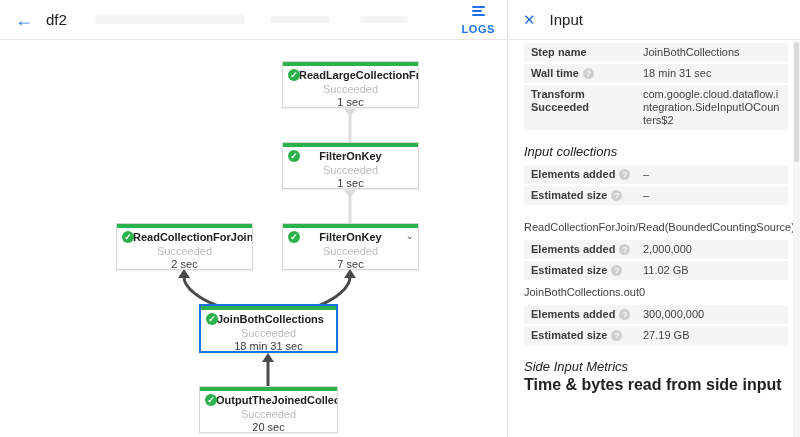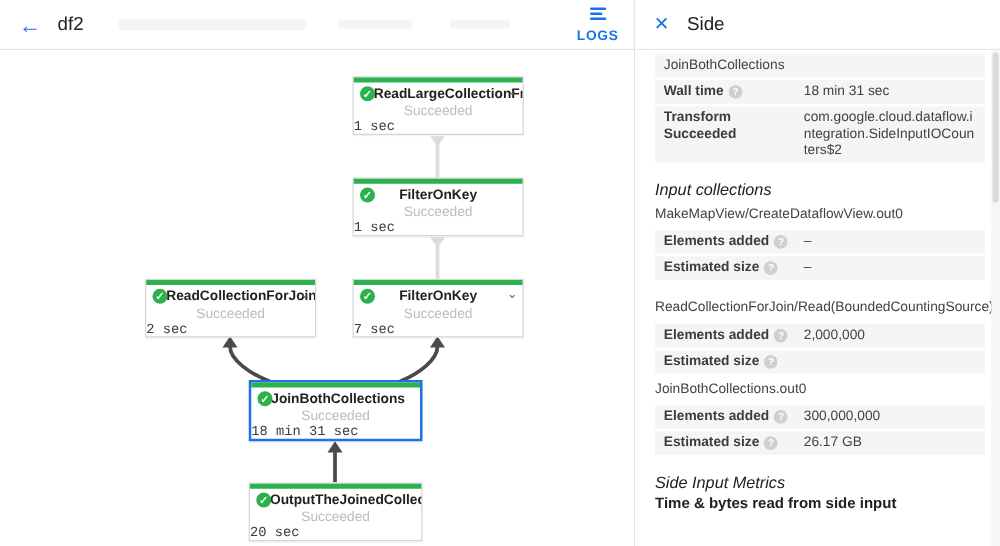--- a/index.html
+++ b/index.html
@@ -31,21 +31,21 @@
   .gbar { height:4px; background:#2bb24c; }
   .ntitle { position:relative; height:15px; margin-top:2px; text-align:center;
     font-size:11px; font-weight:bold; color:#212121; line-height:15px;
     white-space:nowrap; overflow:hidden; padding:0 16px; }
   .check { position:absolute; left:5px; top:1px; width:12px; height:12px;
     border-radius:50%; background:#2bb24c; color:#fff; font-size:9px;
     line-height:12px; text-align:center; font-weight:bold; }
   .chev { position:absolute; right:4px; top:-2px; color:#616161; font-size:10px;
     font-weight:normal; cursor:pointer; }
   .nstatus { text-align:center; font-size:11px; color:#bdbdbd; line-height:13px; }
-  .ntime { text-align:left; font-size:11px; color:#3c3c3c; line-height:13px;font-family:Liberation Mono, monospace; }
+  .ntime { text-align:center; font-size:11px; color:#3c3c3c; line-height:13px; }
   .node.selected { border:2px solid #1a73e8; }
   .node.selected .gbar { height:4px; }
 
   .node-a { left:282px; top:21px; }
   .node-b { left:282px; top:102px; }
   .node-c { left:116px; top:183px; }
   .node-d { left:282px; top:183px; }
   .node-e { left:199px; top:264px; width:139px; height:49px; }
   .node-f { left:199px; top:346px; width:139px; }
 
@@ -67,21 +67,21 @@
     line-height:13px; display:flex; align-items:center; gap:4px; }
   .kv .v { flex:1; font-size:11px; color:#424242; line-height:13px; word-break:break-all; }
   .help { display:inline-block; flex:none; width:11px; height:11px; border-radius:50%;
     background:#cfcfcf; color:#fff; font-size:8px; font-weight:bold; line-height:11px;
     text-align:center; cursor:pointer; }
 
   .section-h { font-size:13px; color:#212121; margin:14px 0 6px 0;font-style:italic; }
   .coll-name { font-size:11px; color:#424242; margin:6px 0 6px 0; line-height:13px; }
   .coll-gap { margin-top:16px; }
 
-  .sim-sub { font-size:12px; font-weight:bold; color:#212121; margin:2px 0 6px 0; }
+  .sim-sub { font-size:16px; font-weight:bold; color:#212121; margin:2px 0 6px 0; }
 </style>
 </head>
 <body>
 
 <div class="app">
 
   <div class="left-panel">
     <div class="toolbar">
       <button class="back-btn">←</button>
       <span class="job-title">df2</span>
@@ -157,43 +157,43 @@
         <div class="ntitle"><span class="check">✓</span><span>OutputTheJoinedCollec...</span></div>
         <div class="nstatus">Succeeded</div>
         <div class="ntime">20 sec</div>
       </div>
     </div>
   </div>
 
   <div class="right-panel">
     <div class="panel-header">
       <button class="close-btn">✕</button>
-      <span class="panel-title">Side</span>
+      <span class="panel-title">Input</span>
     </div>
 
     <div class="panel-body">
 
       <div class="kv">
+        <span class="k">Step name</span>
         <span class="v">JoinBothCollections</span>
       </div>
       <div class="kv">
         <span class="k">
             <span>Wall time</span>
             <span class="help">?</span>
           </span>
         <span class="v">18 min 31 sec</span>
       </div>
       <div class="kv">
         <span class="k">Transform Succeeded</span>
         <span class="v">com.google.cloud.dataflow.integration.SideInputIOCounters$2</span>
       </div>
 
       <div class="section-h">Input collections</div>
 
-      <div class="coll-name">MakeMapView/CreateDataflowView.out0</div>
       <div class="kv">
         <span class="k">
             <span>Elements added</span>
             <span class="help">?</span>
           </span>
         <span class="v">–</span>
       </div>
       <div class="kv">
         <span class="k">
             <span>Estimated size</span>
@@ -208,37 +208,38 @@
             <span>Elements added</span>
             <span class="help">?</span>
           </span>
         <span class="v">2,000,000</span>
       </div>
       <div class="kv">
         <span class="k">
             <span>Estimated size</span>
             <span class="help">?</span>
           </span>
+        <span class="v">11.02 GB</span>
       </div>
 
 
       <div class="coll-name">JoinBothCollections.out0</div>
       <div class="kv">
         <span class="k">
             <span>Elements added</span>
             <span class="help">?</span>
           </span>
         <span class="v">300,000,000</span>
       </div>
       <div class="kv">
         <span class="k">
             <span>Estimated size</span>
             <span class="help">?</span>
           </span>
-        <span class="v">26.17 GB</span>
+        <span class="v">27.19 GB</span>
       </div>
 
       <div class="section-h" style="margin-bottom:2px;">Side Input Metrics</div>
       <div class="sim-sub">Time &amp; bytes read from side input</div>
 
       <div class="scroll-track">
         <div class="scroll-thumb"></div>
       </div>
     </div>
   </div>

